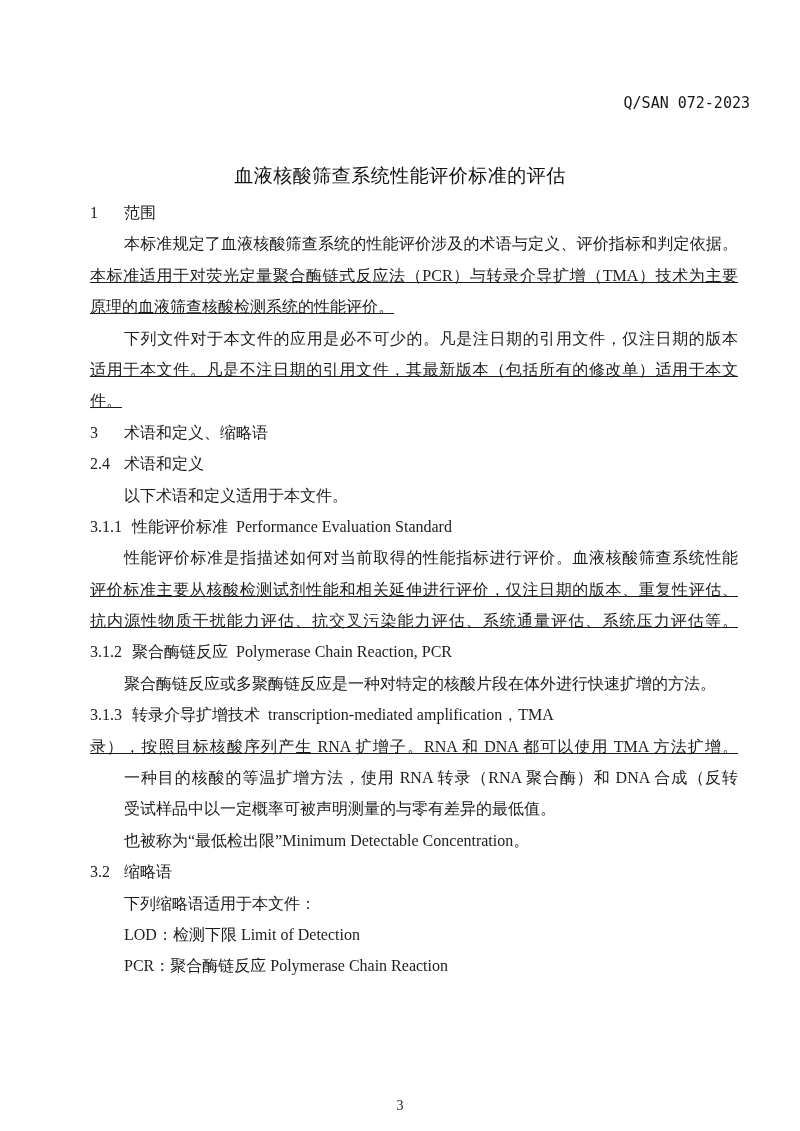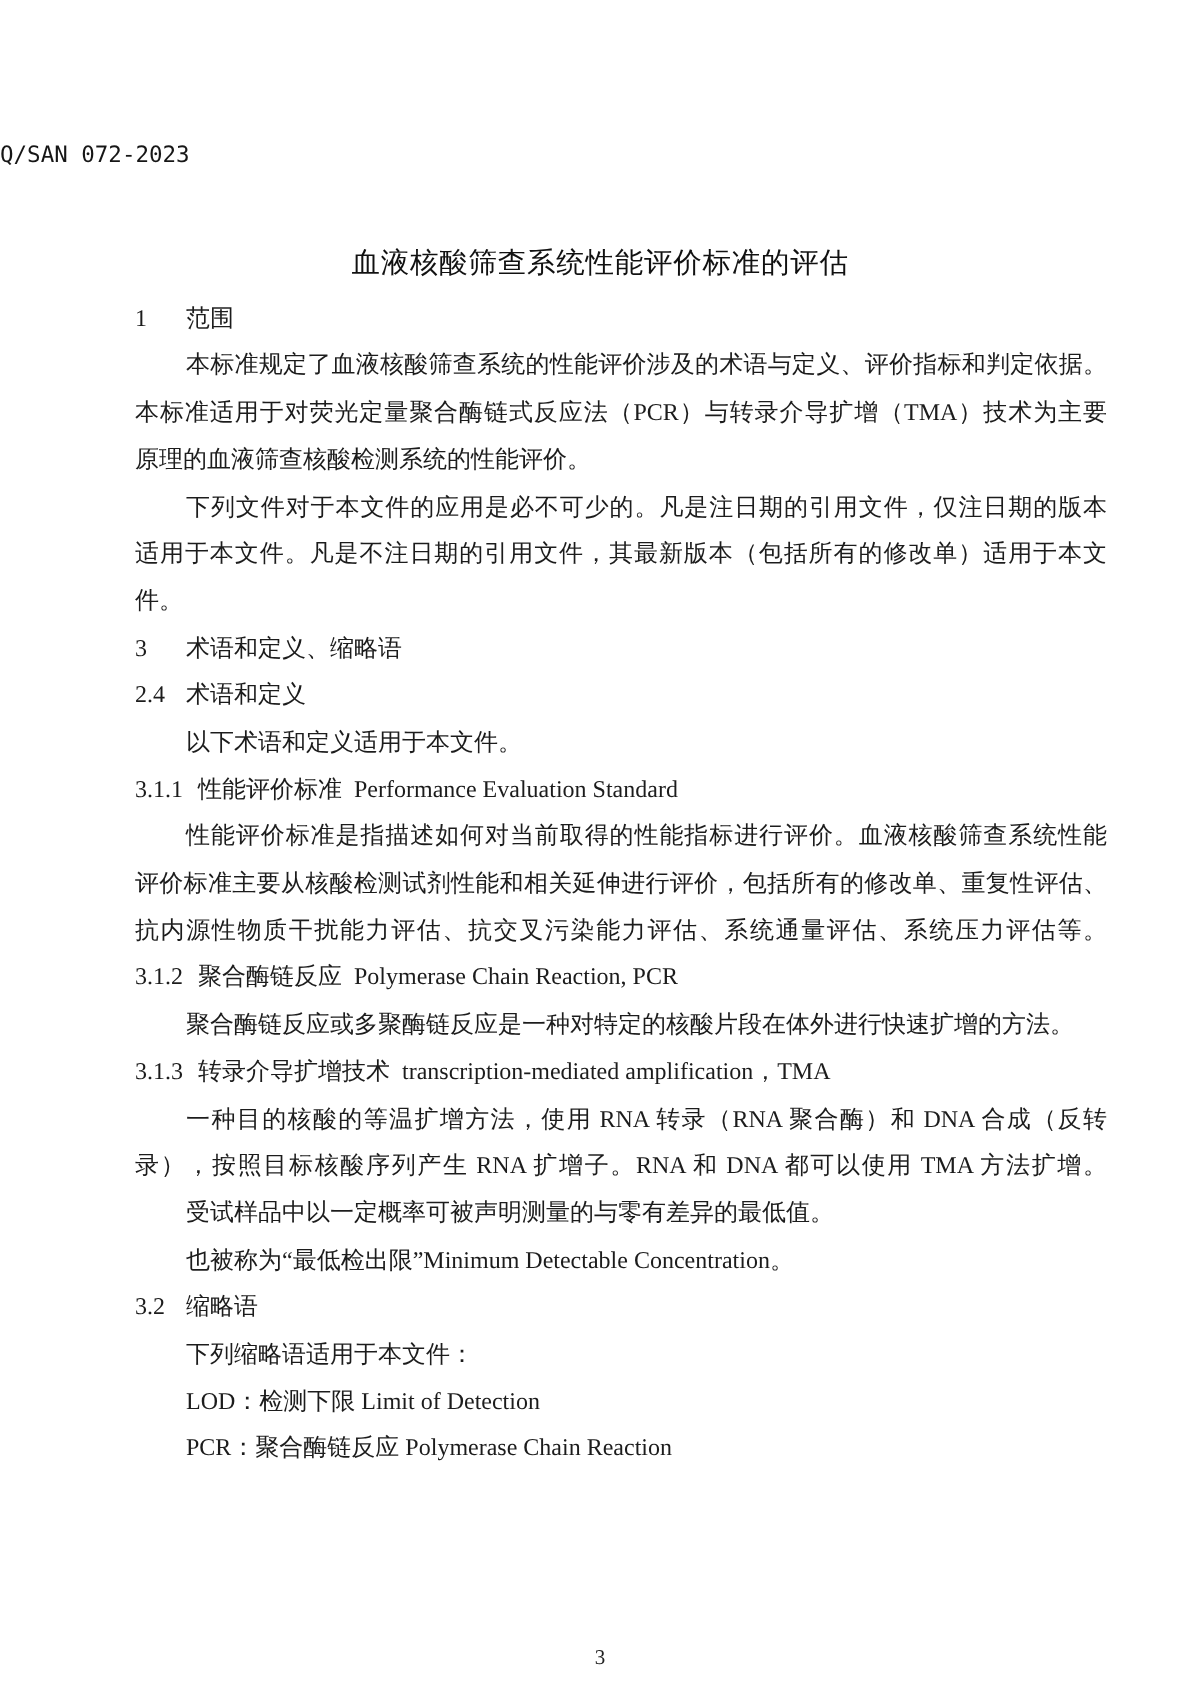--- a/index.html
+++ b/index.html
@@ -14,21 +14,21 @@
     background: #ffffff;
     overflow: hidden;
     font-family: "Liberation Serif", "DejaVu Serif", serif;
     color: #1c1c1c;
   }
   .header {
     position: absolute;
     top: 95px;
     left: 0;
     right: 50px;
-    text-align: left;
+    text-align: right;
     line-height: 16px;
   }
   .header .doc-code {
     font-family: "DejaVu Sans Mono", "Liberation Mono", monospace;
     font-size: 15px;
     color: #161616;
   }
   .title {
     position: absolute;
     top: 162px;
@@ -49,21 +49,21 @@
     width: 648px;
   }
   .line {
     height: 31.4px;
     line-height: 31.4px;
     font-size: 16px;
     white-space: pre;
     color: #1c1c1c;
   }
   .line.indent { padding-left: 34px; }
-  .line.flush  { padding-left: 0; }
+  .line.flush  { padding-left: 0; text-decoration: underline; }
   .line.justify {
     white-space: normal;
     text-align: justify;
     text-align-last: justify;
     overflow: hidden;
   }
   .line.heading .num {
     display: inline-block;
     min-width: 24px;
     margin-right: 10px;
@@ -95,27 +95,27 @@
       <div class="line flush justify">本标准适用于对荧光定量聚合酶链式反应法（PCR）与转录介导扩增（TMA）技术为主要</div>
       <div class="line flush">原理的血液筛查核酸检测系统的性能评价。</div>
       <div class="line indent justify">下列文件对于本文件的应用是必不可少的。凡是注日期的引用文件，仅注日期的版本</div>
       <div class="line flush justify">适用于本文件。凡是不注日期的引用文件，其最新版本（包括所有的修改单）适用于本文</div>
       <div class="line flush">件。</div>
       <div class="line heading"><span class="num">3</span><span class="label">术语和定义、缩略语</span></div>
       <div class="line heading"><span class="num">2.4</span><span class="label">术语和定义</span></div>
       <div class="line indent">以下术语和定义适用于本文件。</div>
       <div class="line heading"><span class="num">3.1.1</span><span class="label">性能评价标准  Performance Evaluation Standard</span></div>
       <div class="line indent justify">性能评价标准是指描述如何对当前取得的性能指标进行评价。血液核酸筛查系统性能</div>
-      <div class="line flush justify">评价标准主要从核酸检测试剂性能和相关延伸进行评价，包括所有的修改单、重复性评估、</div>
+      <div class="line flush justify">评价标准主要从核酸检测试剂性能和相关延伸进行评价，仅注日期的版本、重复性评估、</div>
       <div class="line flush justify">抗内源性物质干扰能力评估、抗交叉污染能力评估、系统通量评估、系统压力评估等。</div>
       <div class="line heading"><span class="num">3.1.2</span><span class="label">聚合酶链反应  Polymerase Chain Reaction, PCR</span></div>
       <div class="line indent">聚合酶链反应或多聚酶链反应是一种对特定的核酸片段在体外进行快速扩增的方法。</div>
       <div class="line heading"><span class="num">3.1.3</span><span class="label">转录介导扩增技术  transcription-mediated amplification，TMA</span></div>
+      <div class="line flush justify">录），按照目标核酸序列产生 RNA 扩增子。RNA 和 DNA 都可以使用 TMA 方法扩增。</div>
       <div class="line indent justify">一种目的核酸的等温扩增方法，使用 RNA 转录（RNA 聚合酶）和 DNA 合成（反转</div>
-      <div class="line flush justify">录），按照目标核酸序列产生 RNA 扩增子。RNA 和 DNA 都可以使用 TMA 方法扩增。</div>
       <div class="line indent">受试样品中以一定概率可被声明测量的与零有差异的最低值。</div>
       <div class="line indent">也被称为“最低检出限”Minimum Detectable Concentration。</div>
       <div class="line heading"><span class="num">3.2</span><span class="label">缩略语</span></div>
       <div class="line indent">下列缩略语适用于本文件：</div>
       <div class="line indent">LOD：检测下限 Limit of Detection</div>
       <div class="line indent">PCR：聚合酶链反应 Polymerase Chain Reaction</div>
     </div>
   <div class="footer">
     <span class="page-num">3</span>
   </div>

